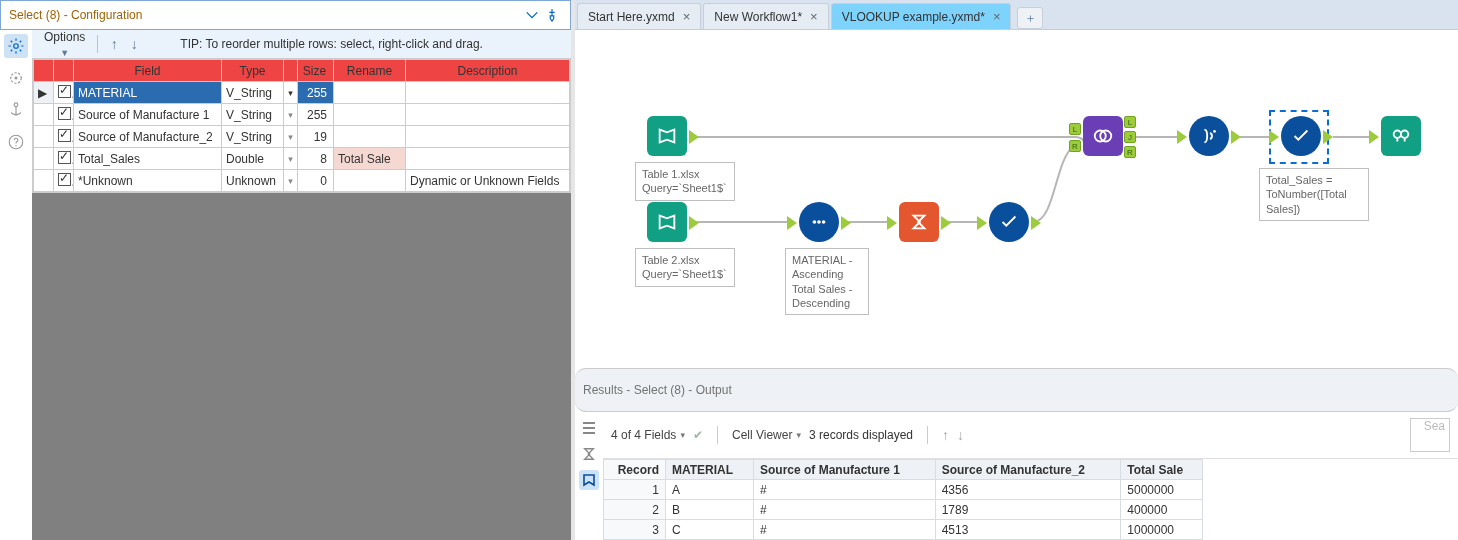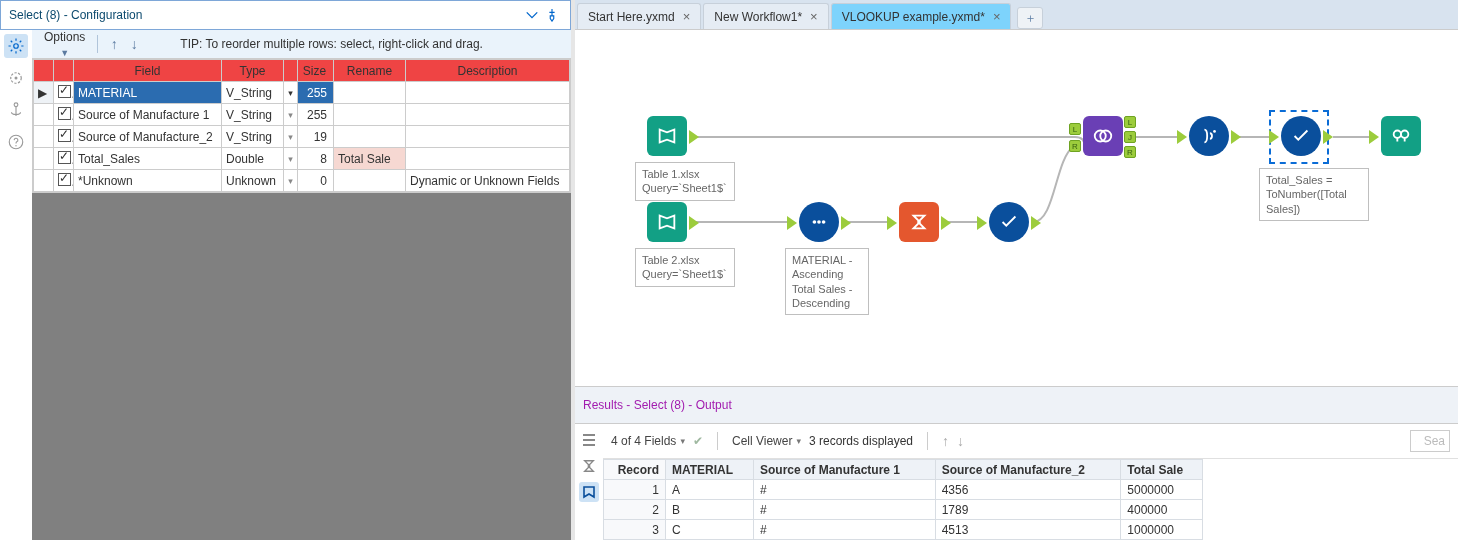--- a/index.html
+++ b/index.html
@@ -2,21 +2,21 @@
 <html><head>
 <meta charset="utf-8">
 <style>
   * { box-sizing: border-box; margin: 0; padding: 0; font-family: "Segoe UI", Tahoma, sans-serif; }
   body { width: 1458px; height: 540px; overflow: hidden; background: #fff; font-size: 12px; color: #333; }
   .root { display: flex; width: 100%; height: 100%; }
 
   
   .left-col { position: relative; width: 575px; height: 100%; display: flex; flex-direction: column; border-right: 4px solid #e6e6e6; }
 
-  .cfg-header { height: 30px; display: flex; align-items: center; padding: 0 8px; border: 1px solid #7ea7d8; background: #fff; color: #0c4a6e; }
+  .cfg-header { height: 30px; display: flex; align-items: center; padding: 0 8px; border: 1px solid #7ea7d8; background: #fff; color: #a16207; }
   .cfg-header .title { flex: 1; }
   .hdr-btn { width: 20px; height: 20px; display: flex; align-items: center; justify-content: center; color: #0066cc; cursor: pointer; }
   .hdr-btn svg { width: 14px; height: 14px; }
 
   .icon-strip { position: absolute; left: 0; top: 30px; width: 32px; background: #fff; display: flex; flex-direction: column; align-items: center; }
   .icon-strip .ic { width: 24px; height: 24px; margin: 4px 0; display:flex; align-items:center; justify-content:center; color:#888; }
   .icon-strip .ic.on { color:#0066cc; background:#cde2f5; border-radius:3px; }
 
   .cfg-body { margin-left: 32px; flex: 1; display: flex; flex-direction: column; background: #808080; }
 
@@ -66,27 +66,27 @@
   .node-icon.orange { background:#e4572e; }
   .node-icon.purple { background:#6a3fb5; }
   .node-icon svg { width:22px; height:22px; fill:none; stroke:#fff; stroke-width:2; }
   .port    { position:absolute; width:0; height:0; border-top:7px solid transparent; border-bottom:7px solid transparent; border-left:10px solid #9ccc3c; }
   .port.in { border-left-color:#9ccc3c; transform: scaleX(1); }
   .conn-badge { position:absolute; width:12px; height:12px; background:#9ccc3c; border:1px solid #6fa322; color:#355e10; font-size:8px; display:flex; align-items:center; justify-content:center; border-radius:2px; }
   .node-label { position:absolute; border:1px solid #bfbfbf; background:#fff; padding:4px 6px; font-size:11px; color:#666; line-height:1.3; max-width:120px; }
   .selected-box { position:absolute; border:2px dashed #0a6cd6; }
 
   
-  .results-header { height:38px; background:#eef2f7; border-top:1px solid #ccc; border-bottom:1px solid #ccc; padding:0 8px; display:flex; align-items:center; color:#a21caf; }
+  .results-header { height:44px; background:#eef2f7; border-top:1px solid #ccc; border-bottom:1px solid #ccc; padding:0 8px; display:flex; align-items:center; color:#737373;border-radius:11px; }
   .results-toolbar { display:flex; align-items:center; padding:6px 8px; gap:8px; border-bottom:1px solid #e0e0e0; background:#fff; }
   .results-toolbar .tb-item { display:flex; align-items:center; gap:4px; color:#444; }
   .results-toolbar .vsep { width:1px; height:18px; background:#ccc; margin:0 6px;}
   .results-toolbar .arrow { color:#aaa; font-size:14px; }
   .results-toolbar .grow { flex:1; }
-  .search-box { width:40px; height:22px; border:1px solid #ccc; display:flex; align-items:center; padding:0 4px; color:#aaa; gap:8px; overflow:hidden;}
+  .search-box { width:40px; height:34px; border:1px solid #ccc; display:flex; align-items:flex-start; padding:0 4px; color:#aaa; gap:8px; overflow:hidden;}
   .side-icons { width:28px; display:flex; flex-direction:column; align-items:center; gap:6px; padding-top:6px; }
   .side-icons .sic { width:20px; height:20px; display:flex; align-items:center; justify-content:center; color:#888; }
   .side-icons .sic.on { background:#cde2f5; color:#0a4f9c; border-radius:3px;}
   .results-body { display:flex; }
   .results-table { flex:1; }
   .results-table table { border-collapse:collapse; width:600px; }
   .results-table th, .results-table td { border:1px solid #d8dde3; padding:2px 6px; height:20px; font-size:12px; text-align:left; }
   .results-table th { background:#eef2f7; font-weight:bold; }
   .results-table .rec { text-align:right; width:62px; background:#f8f9fb;}
 </style>

